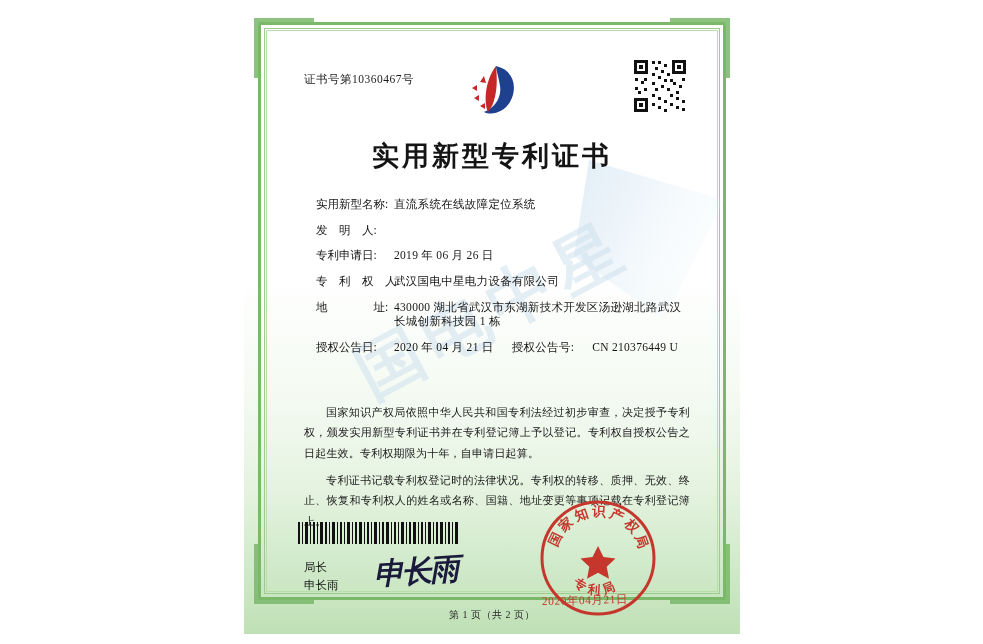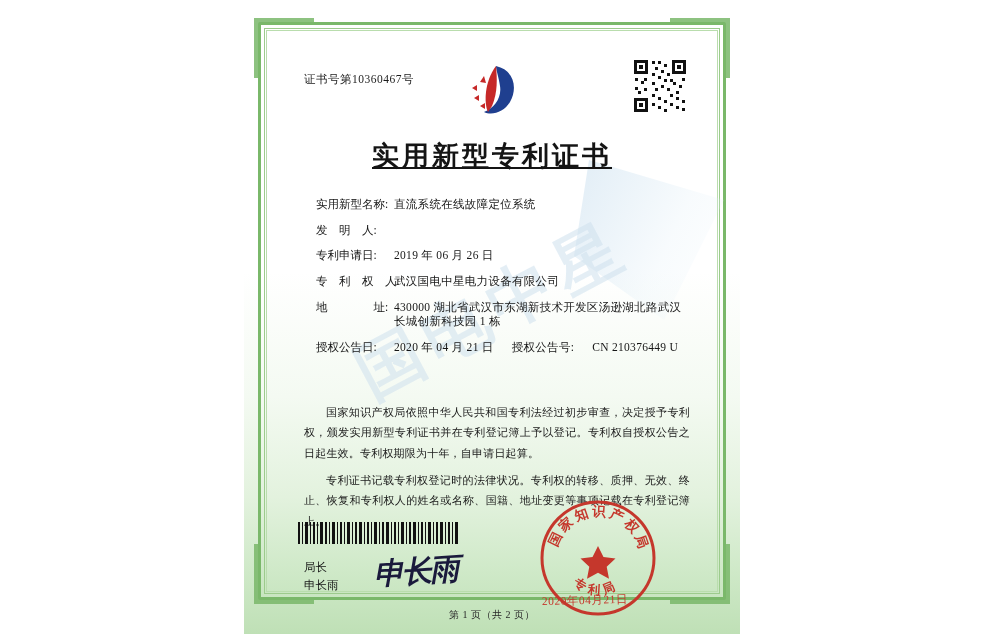--- a/index.html
+++ b/index.html
@@ -130,21 +130,20 @@
     position: absolute;
     left: 0;
     right: 0;
     top: 128px;
     text-align: center;
     font-size: 27px;
     font-weight: bold;
     letter-spacing: 3px;
     color: #141414;
     font-family: "Liberation Serif", serif;
-    text-decoration: underline;
   }
 
   
   .fields {
     position: absolute;
     left: 72px;
     top: 188px;
     right: 48px;
     font-size: 11.5px;
     color: #161616;

